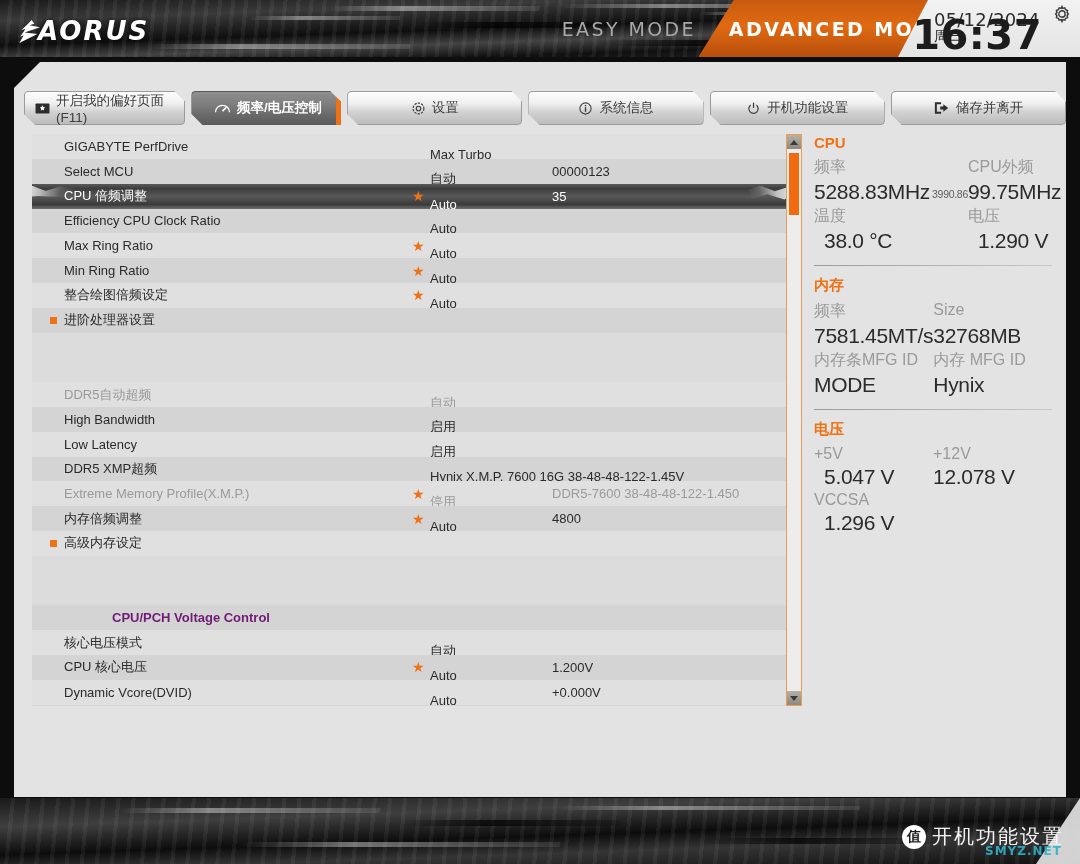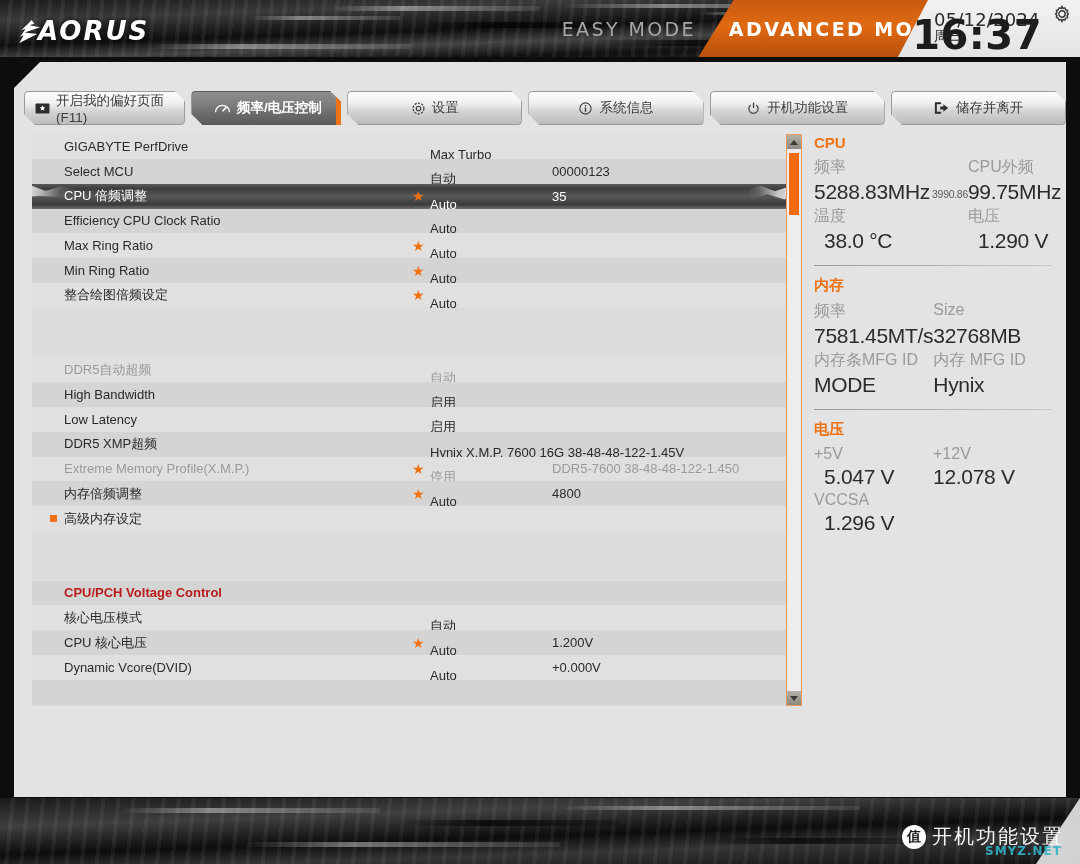--- a/index.html
+++ b/index.html
@@ -143,21 +143,21 @@
   .row .label { position:absolute; left: 32px; white-space: nowrap; }
   .row .star  { position:absolute; left: 380px; color:#ef7215; font-size: 14px; }
   .row .value { position:absolute; left: 398px; white-space: nowrap; margin-top: 16px; }
   .row .extra { position:absolute; left: 520px; white-space: nowrap; }
   .row.dim .label, .row.dim .value, .row.dim .extra { color: #9a9a9a; }
   .row.submenu .label { left: 32px; }
   .row .bullet {
     position:absolute; left: 18px; top: 9px; width: 7px; height: 7px;
     background: #ef7215;
   }
-  .row.header .label { color: #b91c1c; font-weight: 600; }
+  .row.header .label { color: #701a75; font-weight: 600; margin-left: 48px; }
   .row.spacer { background: #dcdcdc; }
   .row.selected {
     background: linear-gradient(180deg,#5a5a5a 0%, #3d3d3d 18%, #585858 50%, #3a3a3a 82%, #6e6e6e 100%);
     color: #fff;
     height: 25px;
   }
   .row.selected .label, .row.selected .value, .row.selected .extra { color:#fff; }
   .row.selected::before {
     content:''; position:absolute; left:-10px; top: 2px; width: 54px; height: 12px;
     background: linear-gradient(100deg, #fff 0%, #bdbdbd 35%, #5d5d5d 70%, rgba(0,0,0,0) 100%);
@@ -388,20 +388,24 @@
           </div>
           <div class="row alt">
             <span class="label">Min Ring Ratio</span>
             <span class="star">★</span>
             <span class="value">Auto</span>
           </div>
           <div class="row plain">
             <span class="label">整合绘图倍频设定</span>
             <span class="star">★</span>
             <span class="value">Auto</span>
+          </div>
+          <div class="row alt submenu">
+            <span class="bullet"></span>
+            <span class="label">进阶处理器设置</span>
           </div>
           <div class="row spacer"></div>
           <div class="row spacer"></div>
           <div class="row plain dim">
             <span class="label">DDR5自动超频</span>
             <span class="value">自动</span>
           </div>
           <div class="row alt">
             <span class="label">High Bandwidth</span>
             <span class="value">启用</span>

